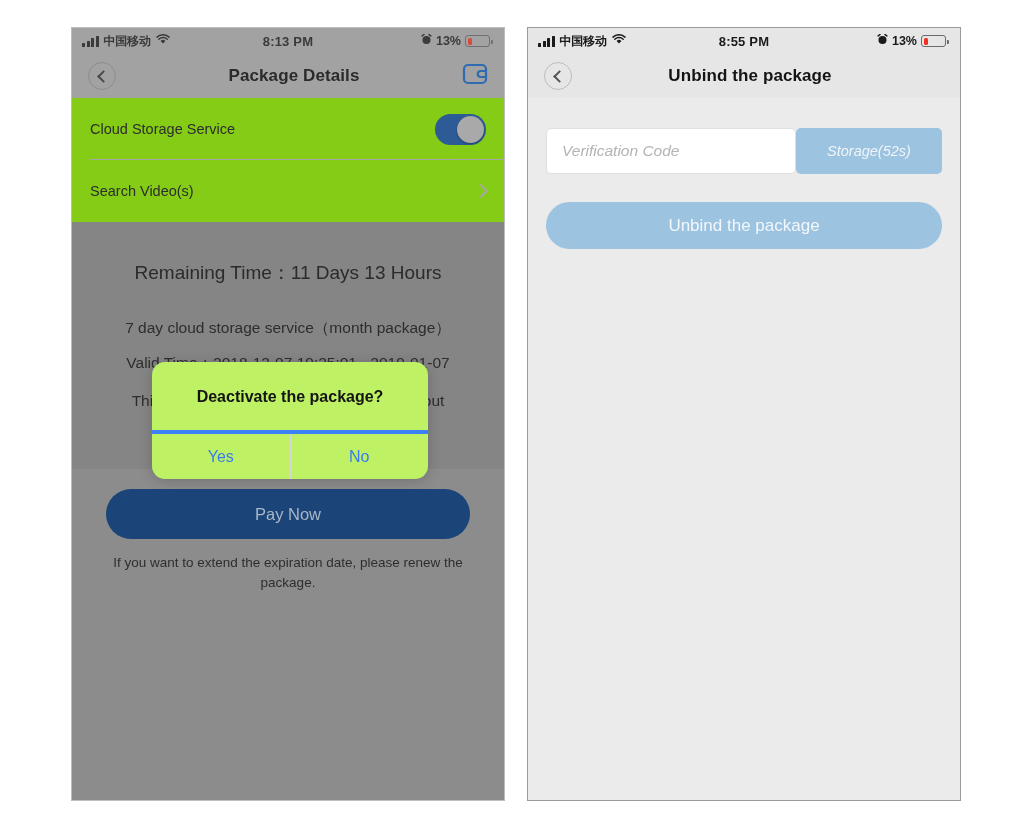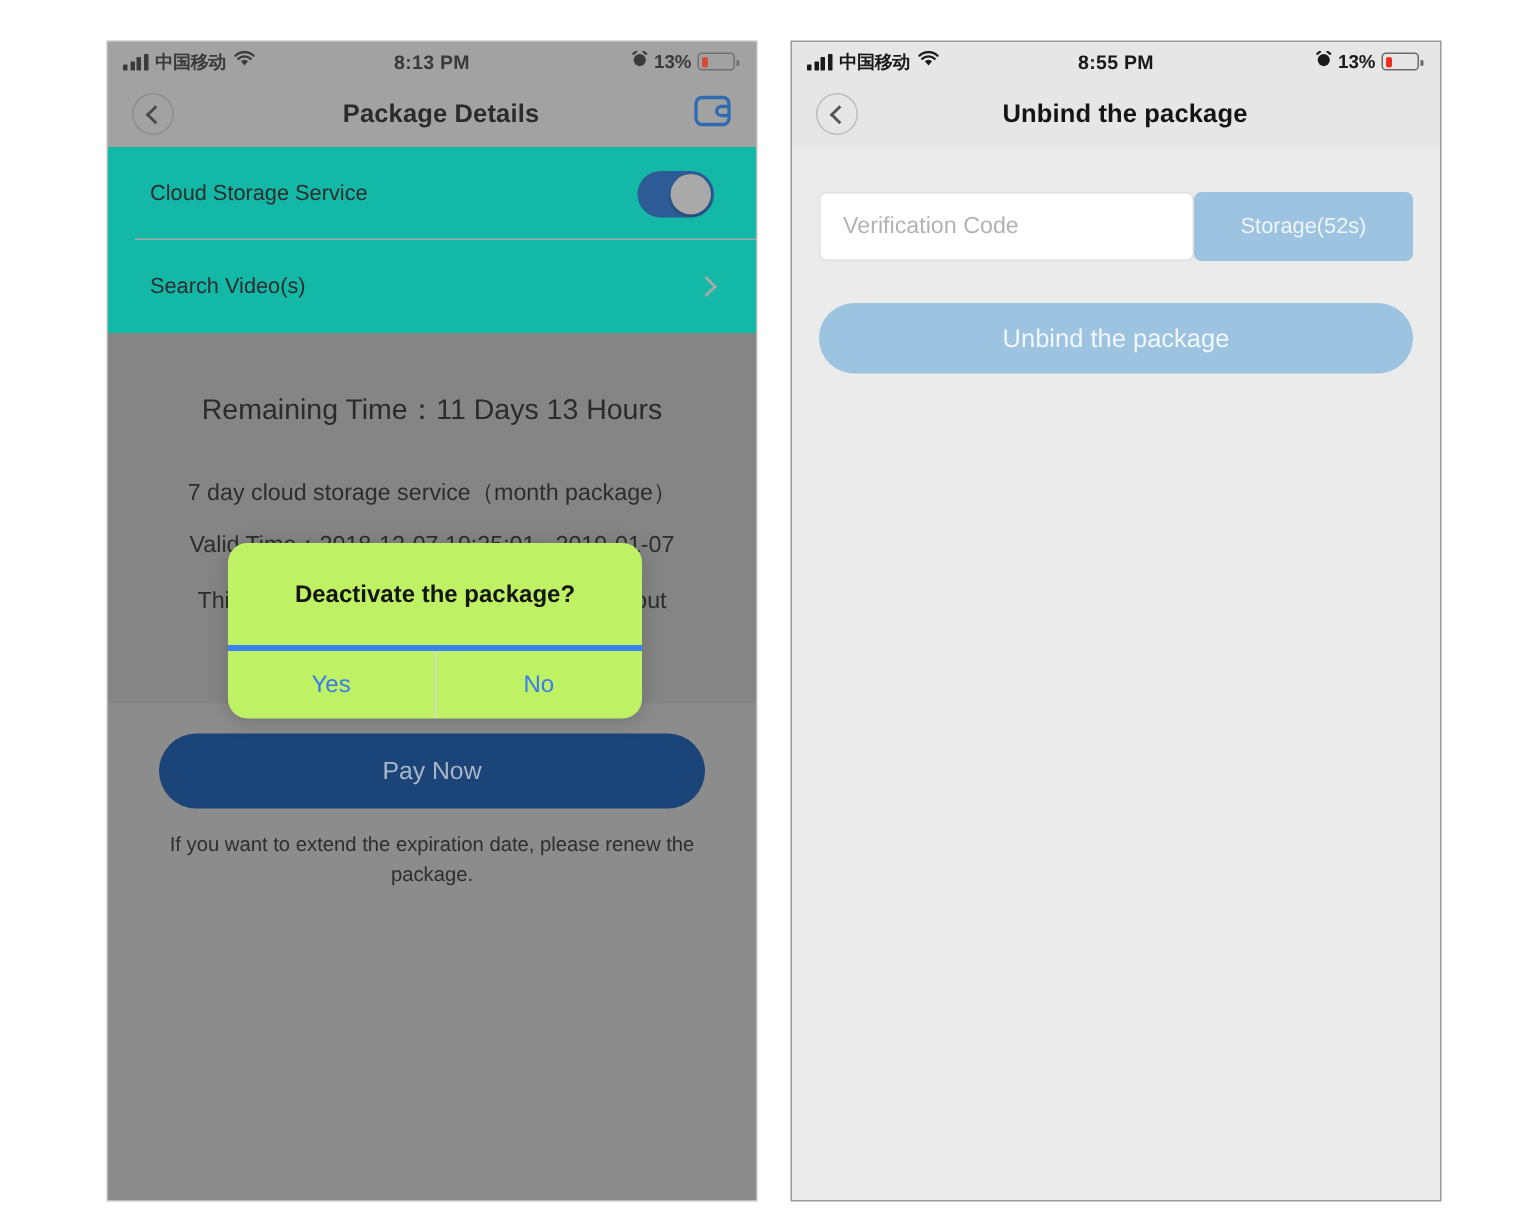--- a/index.html
+++ b/index.html
@@ -123,24 +123,24 @@
   .phone-left .battery { border: 1.2px solid #707070; }
   .phone-left .battery::after { background: #707070; }
   .phone-left .battery-fill { background: #d94a3a; width: 13%; min-width: 4px; }
   .phone-left .navbar { background: #a2a2a2; }
   .phone-left .nav-title { color: #2b2b2b; }
   .phone-left .back-btn { border: 1.4px solid #8d8d8d; }
   .phone-left .chev { border-color: #4a4a4a; }
 
   .row {
     height: 62px;
-    background: #14b8a6;
+    background: #84cc16;
     display: flex;
     align-items: center;
-    padding: 0 28px;
+    padding: 0 18px;
     box-sizing: border-box;
     position: relative;
   }
   .row-label { font-size: 14.5px; color: #2d2d2d; }
   .row-sep {
     position: absolute;
     left: 18px; right: 0; bottom: 0;
     height: 1px;
     background: #a6a6a6;
   }
@@ -257,21 +257,21 @@
   .phone-right .nav-title { color: #141414; }
   .phone-right .back-btn { border: 1.4px solid #bdbdbd; }
   .phone-right .chev { border-color: #555555; }
 
   .unbind-body {
     background: #ebebeb;
     padding: 30px 18px 0;
     box-sizing: border-box;
     height: 100%;
   }
-  .code-row { display: flex; gap: 0; }
+  .code-row { display: flex; gap: 0; font-style: italic; }
   .code-input {
     flex: 1;
     height: 46px;
     background: #ffffff;
     border: 1px solid #e0e0e0;
     border-radius: 5px;
     display: flex; align-items: center;
     padding: 0 15px;
     box-sizing: border-box;
     font-size: 15.5px;

